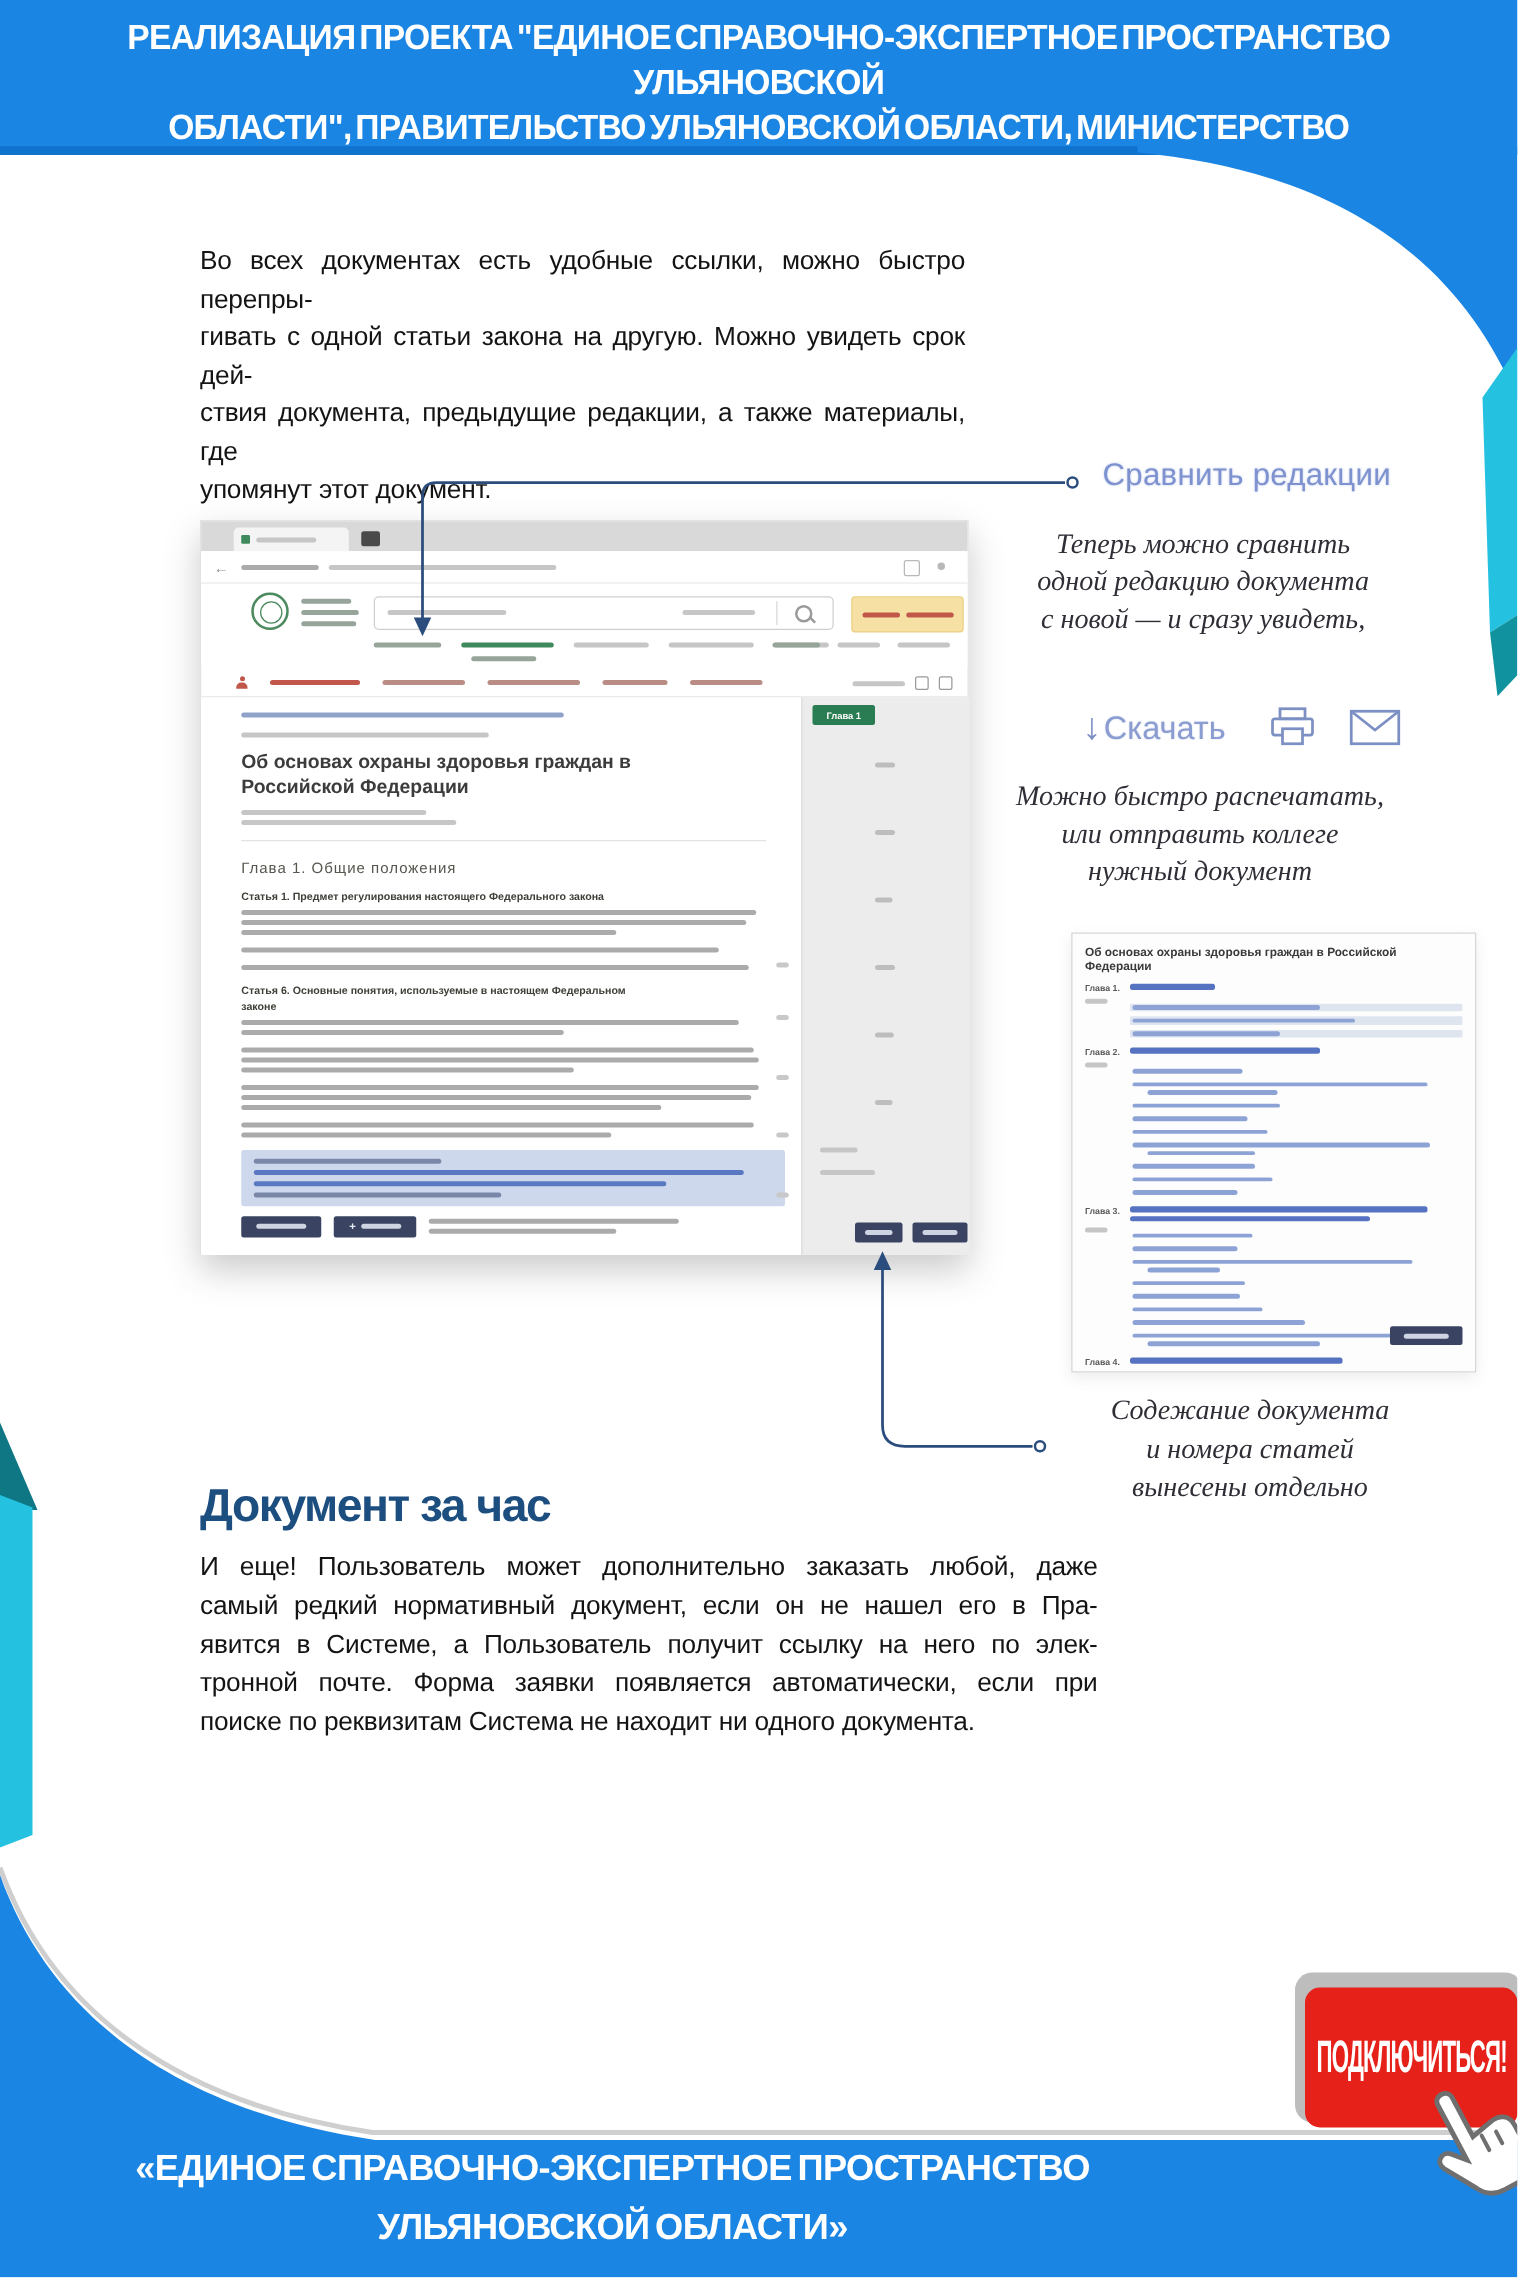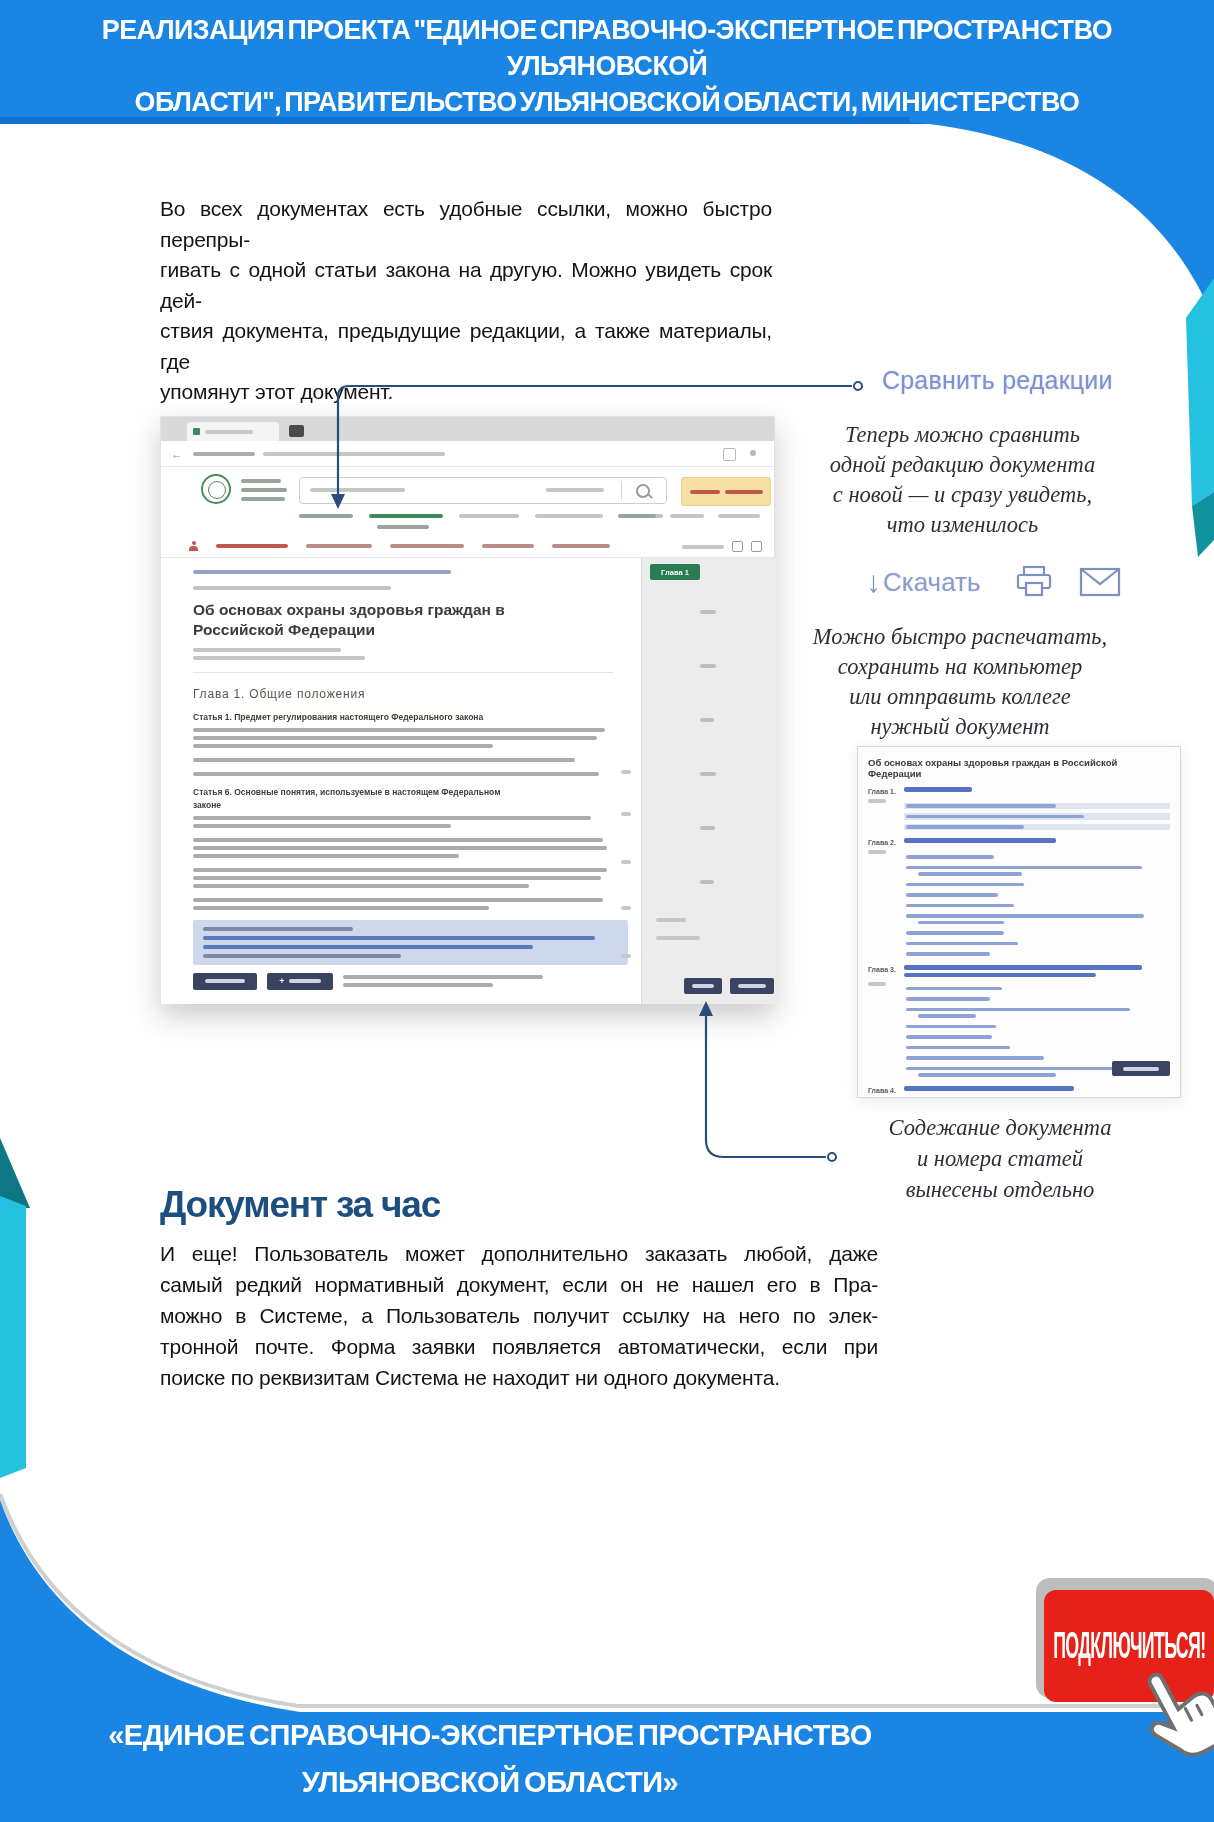--- a/index.html
+++ b/index.html
@@ -160,40 +160,38 @@
     <div class="jl">гивать с одной статьи закона на другую. Можно увидеть срок дей-</div>
     <div class="jl">ствия документа, предыдущие редакции, а также материалы, где</div>
     <div class="jl jlast">упомянут этот документ.</div>
   </div>
 
   <div class="compare-label">Сравнить редакции</div>
   <div class="serif-note" style="left:790px;top:420px;width:345px;">
     <div>Теперь можно сравнить</div>
     <div>одной редакцию документа</div>
     <div>с новой — и сразу увидеть,</div>
-    <div>что изменилось</div>
   </div>
 
   <div class="icons-row">
     <span class="dl-arrow">↓</span>
     <span class="dl-label">Скачать</span>
     <svg width="38" height="34" viewBox="0 0 38 34" style="margin-left:34px;">
       <rect x="9" y="2" width="20" height="8" fill="none" stroke="#7d90c4" stroke-width="2.2"></rect>
       <rect x="3" y="10" width="32" height="13" rx="2" fill="none" stroke="#7d90c4" stroke-width="2.2"></rect>
       <rect x="11" y="18" width="16" height="12" fill="#fff" stroke="#7d90c4" stroke-width="2.2"></rect>
     </svg>
     <svg width="42" height="30" viewBox="0 0 42 30" style="margin-left:26px;">
       <rect x="2" y="2" width="38" height="26" fill="none" stroke="#7d90c4" stroke-width="2.2"></rect>
       <path d="M 2 2 L 21 17 L 40 2" fill="none" stroke="#7d90c4" stroke-width="2.2"></path>
     </svg>
   </div>
 
   <div class="serif-note" style="left:760px;top:622px;width:400px;">
     <div>Можно быстро распечатать,</div>
-    <div>сохранить на компьютер</div>
     <div>или отправить коллеге</div>
     <div>нужный документ</div>
   </div>
 
   <div class="shot">
     <div class="tabbar">
       <div class="tab">
         <div class="tab-fav"></div>
         <div class="bars row">
             <div class="bar lt" style="width: 48px;"></div>
@@ -518,21 +516,21 @@
   <div class="serif-note" style="left:880px;top:1112px;width:240px;line-height:31px;">
     <div>Содежание документа</div>
     <div>и номера статей</div>
     <div>вынесены отдельно</div>
   </div>
 
   <div class="h1" style="left:160px;top:1184px;text-align:center;">Документ за час</div>
   <div class="para" style="left:160px;top:1238px;width:718px;line-height:31px;">
     <div class="jl">И еще! Пользователь может дополнительно заказать любой, даже</div>
     <div class="jl">самый редкий нормативный документ, если он не нашел его в Пра-</div>
-    <div class="jl">можно в Системе, а Пользователь получит ссылку на него по элек-</div>
+    <div class="jl">явится в Системе, а Пользователь получит ссылку на него по элек-</div>
     <div class="jl">тронной почте. Форма заявки появляется автоматически, если при</div>
     <div class="jl jlast">поиске по реквизитам Система не находит ни одного документа.</div>
   </div>
 
   <svg class="lines" width="1214" height="1822" viewBox="0 0 1214 1822">
     <path d="M 852 386 L 349 386 Q 338 386 338 397 L 338 496" fill="none" stroke="#2b4d7d" stroke-width="2.2"></path>
     <polygon points="331,494 345,494 338,509" fill="#2b4d7d"></polygon>
     <circle cx="858" cy="386" r="4" fill="#ffffff" stroke="#2b4d7d" stroke-width="2"></circle>
     <path d="M 826 1157 L 724 1157 Q 706 1157 706 1140 L 706 1014" fill="none" stroke="#2b4d7d" stroke-width="2.2"></path>
     <polygon points="699,1016 713,1016 706,1001" fill="#2b4d7d"></polygon>

